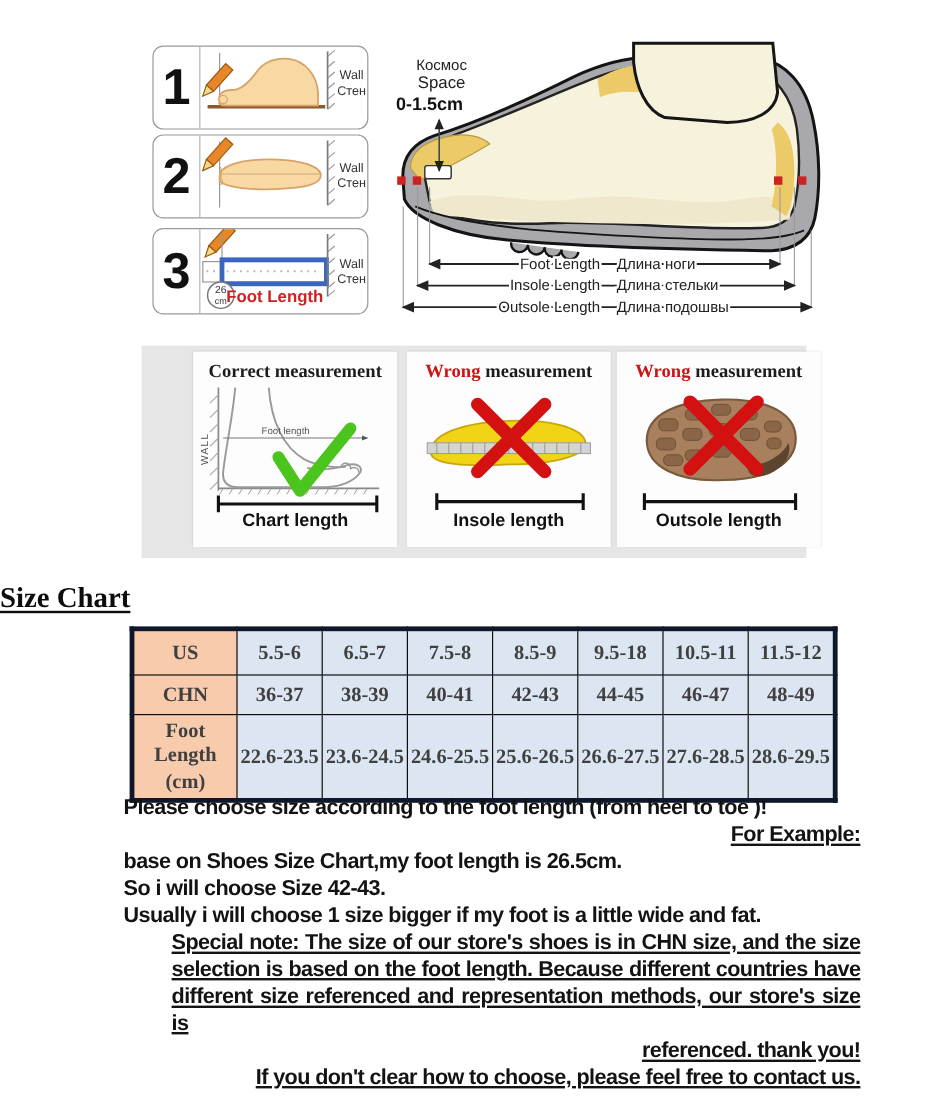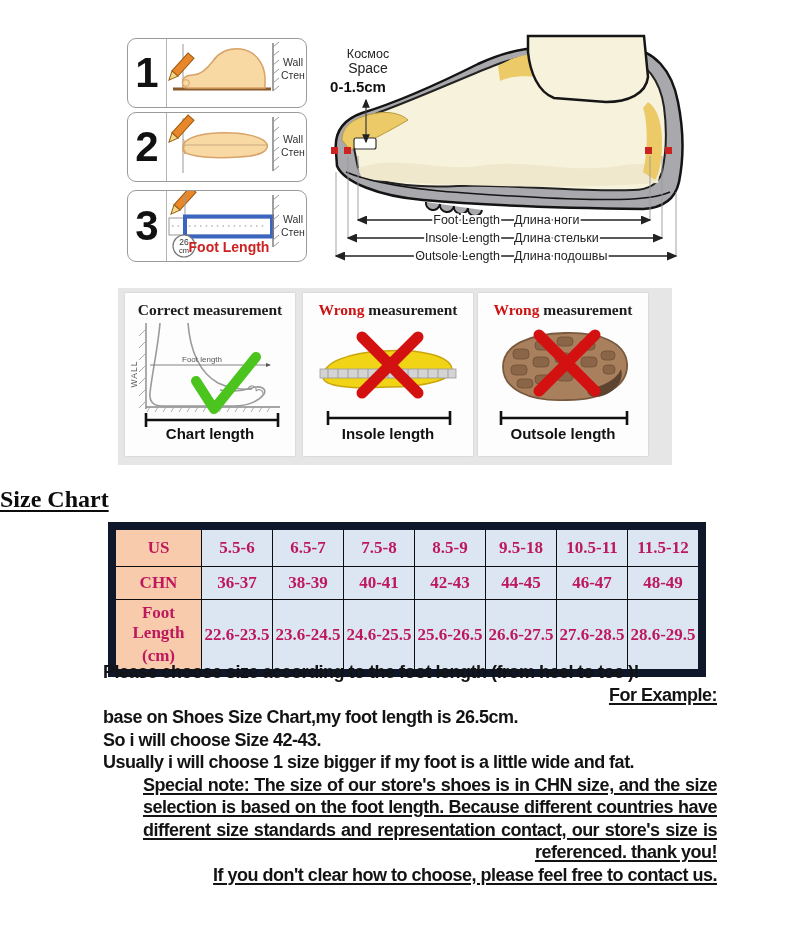--- a/index.html
+++ b/index.html
@@ -7,31 +7,31 @@
         font-family:"Liberation Sans",sans-serif;}
   .abs{position:absolute;}
   
   .step-box{position:absolute;left:127px;width:178px;border:1.6px solid #9a9a9a;border-radius:9px;
             background:#ffffff;display:flex;}
   .step-num{width:38px;border-right:1.2px solid #b5b5b5;display:flex;align-items:center;justify-content:center;
             font-weight:bold;font-size:42px;color:#111;font-family:"Liberation Sans",sans-serif;}
   .step-art{flex:1;position:relative;}
   
   .band{position:absolute;left:118px;top:288px;width:554px;height:177px;background:#e7e6e6;}
-  .panel{position:absolute;top:5px;width:170px;height:163px;background:#fdfdfd;box-shadow:0 0 2px rgba(0,0,0,.15);}
+  .panel{position:absolute;top:5px;width:170px;height:163px;background:#fdfdfd;box-shadow:0 0 2px rgba(0,0,0,.15);margin-left:36px;}
   .panel-title{text-align:center;font-family:"Liberation Serif",serif;font-weight:600;font-size:15.5px;
                color:#1c1c1c;margin-top:8px;}
   .panel-label{text-align:center;font-weight:bold;font-size:15px;color:#111;margin-top:-2px;}
   
   .size-title{position:absolute;left:0;top:486px;width:793px;
               font-family:"Liberation Serif",serif;font-weight:bold;font-size:24px;color:#0c0c0c;
               text-decoration:underline;text-decoration-thickness:2px;text-underline-offset:3px;}
   table.size{position:absolute;left:108px;top:522px;border-collapse:collapse;table-layout:fixed;
-             font-family:"Liberation Serif",serif;font-weight:bold;font-size:17px;color:#be185d;
-             border:8px solid #0f172a;}
+             font-family:"Liberation Serif",serif;font-weight:bold;font-size:17px;color:#404040;
+             border:4px solid #0f172a;}
   table.size th,table.size td{border:1.5px solid #0d0d0d;text-align:center;vertical-align:middle;padding:0;}
   table.size th{background:#f8cbad;width:85px;}
   table.size td{background:#dce6f3;width:70px;}
   table.size tr:nth-child(1) th,table.size tr:nth-child(1) td{height:36px;}
   table.size tr:nth-child(2) th,table.size tr:nth-child(2) td{height:32px;}
   table.size tr:nth-child(3) th,table.size tr:nth-child(3) td{height:55px;}
   table.size th div{margin:3px 0;}
   
   .notes{position:absolute;left:103px;top:661px;width:614px;font-weight:bold;font-size:18px;
          line-height:22.5px;color:#131313;letter-spacing:-0.5px;}
@@ -308,18 +308,18 @@
   </table>
 
   <div class="notes" id="notes">
       <div class="note-line">Please choose size according to the foot length (from heel to toe )!</div>
       <div class="note-line u">For Example:</div>
       <div class="note-line">base on Shoes Size Chart,my foot length is 26.5cm.</div>
       <div class="note-line">So i will choose Size 42-43.</div>
       <div class="note-line">Usually i will choose 1 size bigger if my foot is a little wide and fat.</div>
       <div class="note-line u j">Special note: The size of our store's shoes is in CHN size, and the size</div>
       <div class="note-line u j">selection is based on the foot length. Because different countries have</div>
-      <div class="note-line u j">different size standards and representation contact, our store's size is</div>
+      <div class="note-line u j">different size referenced and representation methods, our store's size is</div>
       <div class="note-line u">referenced. thank you!</div>
       <div class="note-line u">If you don't clear how to choose, please feel free to contact us.</div>
     </div>
 
 </div>
 
 </body></html>

